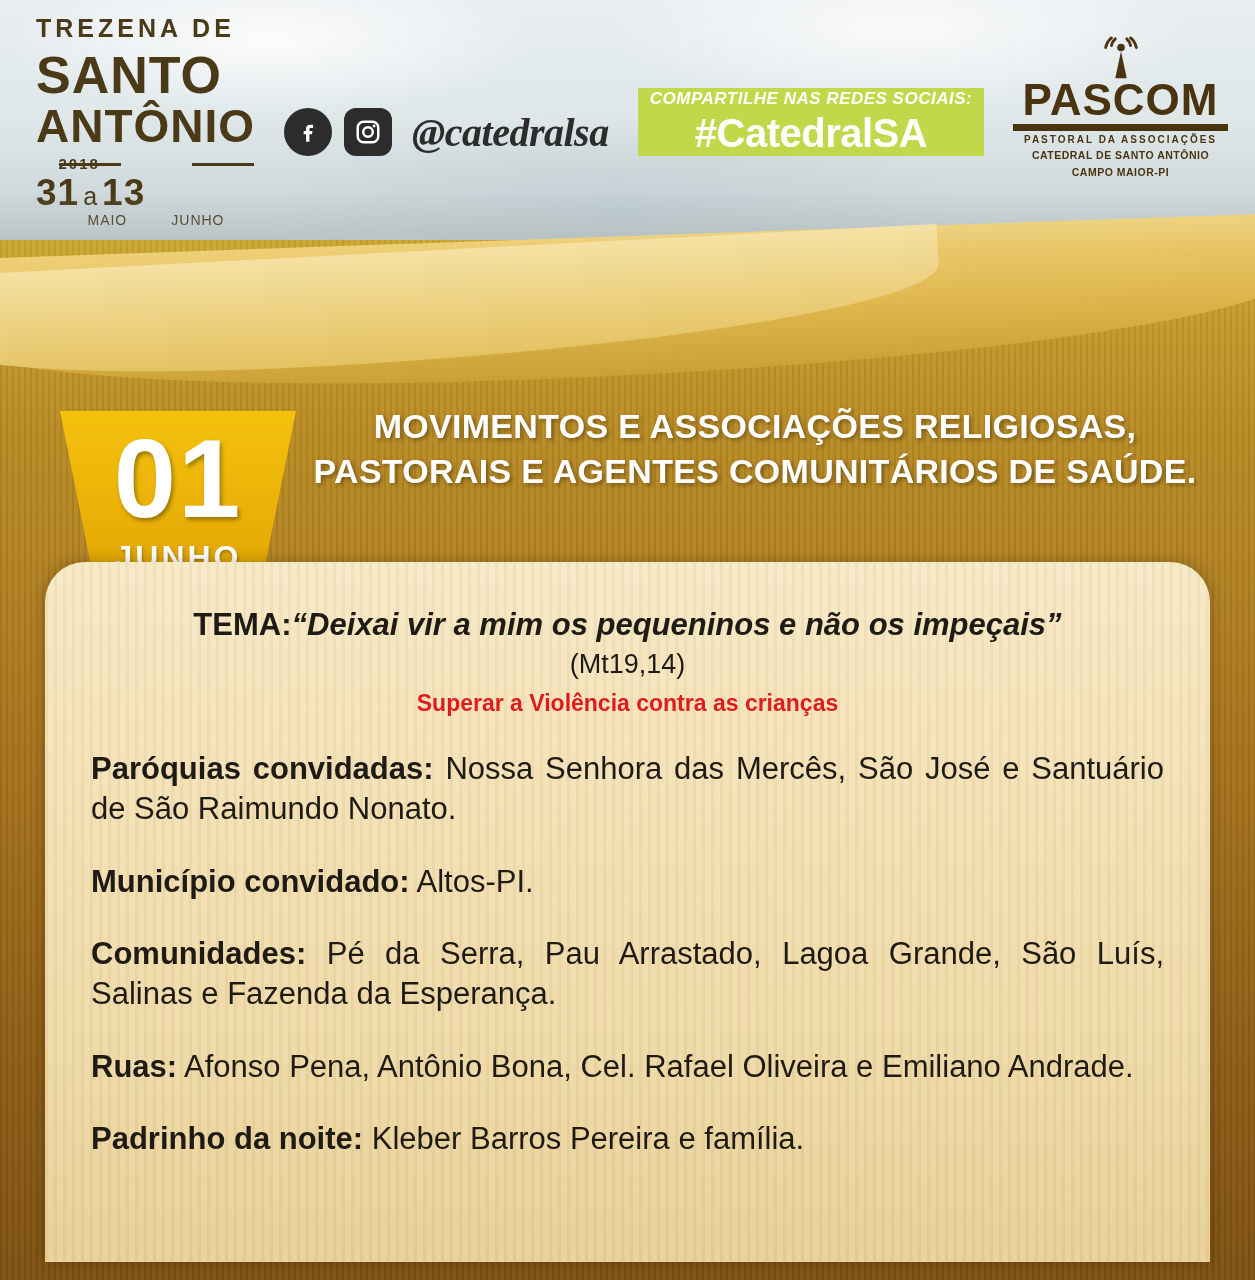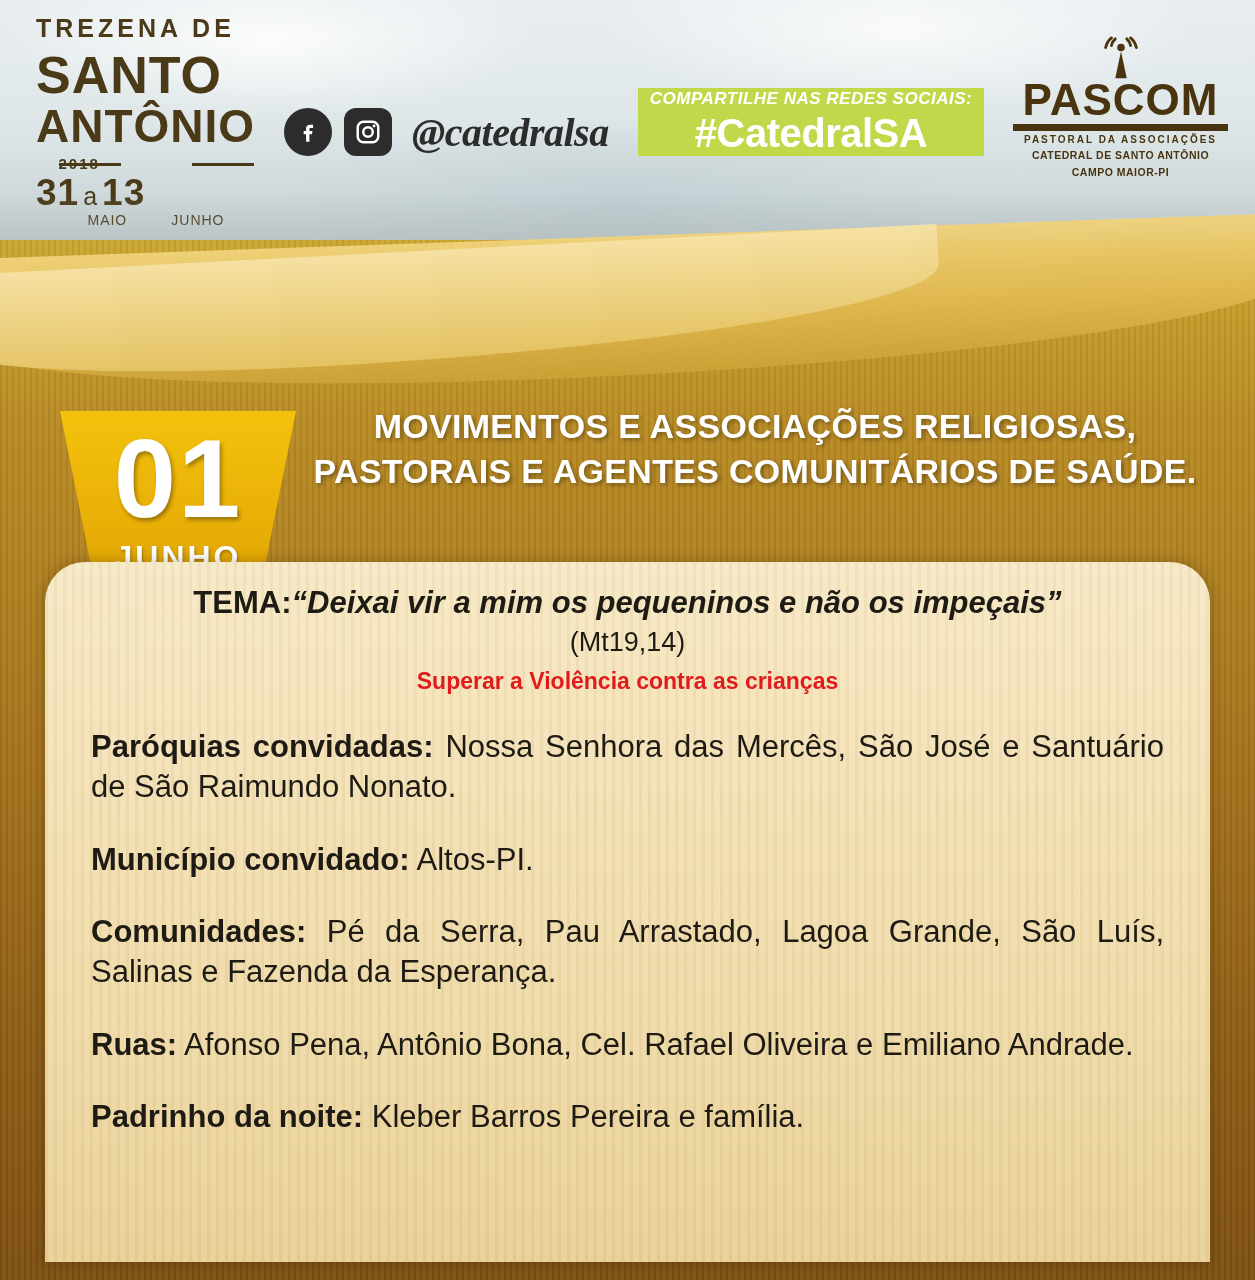--- a/index.html
+++ b/index.html
@@ -285,21 +285,21 @@
     left: 45px; top: 562px;
     width: 1165px; height: 700px;
     border-radius: 40px 40px 0 0;
     background:
       repeating-linear-gradient(90deg, rgba(160,120,50,0.07) 0px, rgba(160,120,50,0.07) 3px, rgba(255,255,255,0.05) 3px, rgba(255,255,255,0.05) 9px),
       linear-gradient(180deg, #f7e9c6 0%, #f3e0b4 35%, #eed9a6 70%, #e8d096 100%);
     box-shadow: 0 0 14px rgba(0,0,0,0.25);
     overflow: hidden;
   }
   .card-inner {
-    padding: 22px 46px 20px 46px;
+    padding: 44px 46px 20px 46px;
     color: #1e1a14;
   }
   .tema-line {
     text-align: center;
     font-size: 31px;
     line-height: 1.2;
   }
   .tema-label {
     font-weight: bold;
   }

